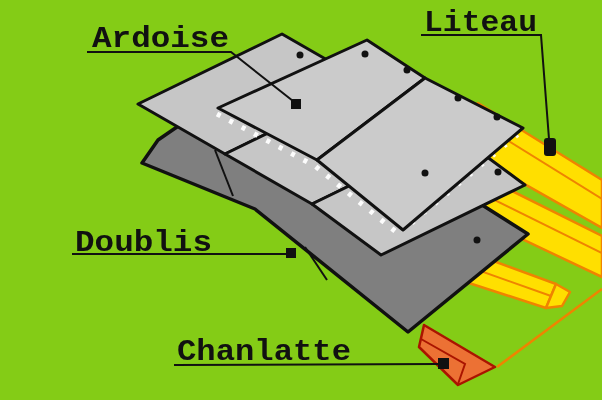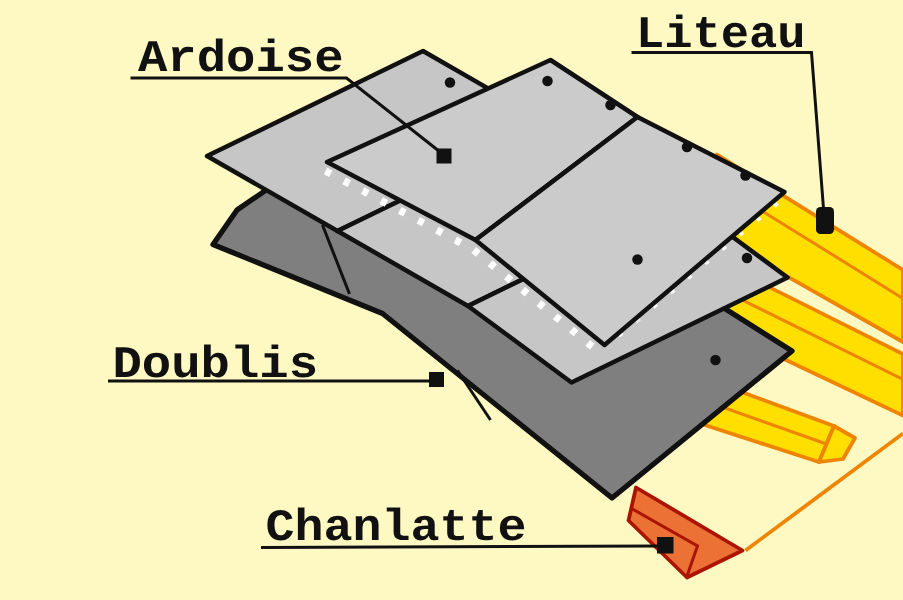--- a/index.html
+++ b/index.html
@@ -1,16 +1,16 @@
 <!DOCTYPE html>
 <html><head>
 <meta charset="utf-8">
 <style>
   html,body{margin:0;padding:0;background:#ffffff;}
-  .stage{position:relative;width:602px;height:400px;background:#fef9c3;overflow:hidden;
+  .stage{position:relative;width:602px;height:400px;background:#84cc16;overflow:hidden;
          font-family:"Liberation Mono","DejaVu Sans Mono",monospace;}
   svg{display:block;}
   text.diagram-label{font-family:"Liberation Mono","DejaVu Sans Mono",monospace;
         font-weight:bold;font-size:30px;fill:#111111;}
 </style>
 </head>
 <body>
 
 <div class="stage">
 <svg width="602" height="400" viewBox="0 0 602 400">

